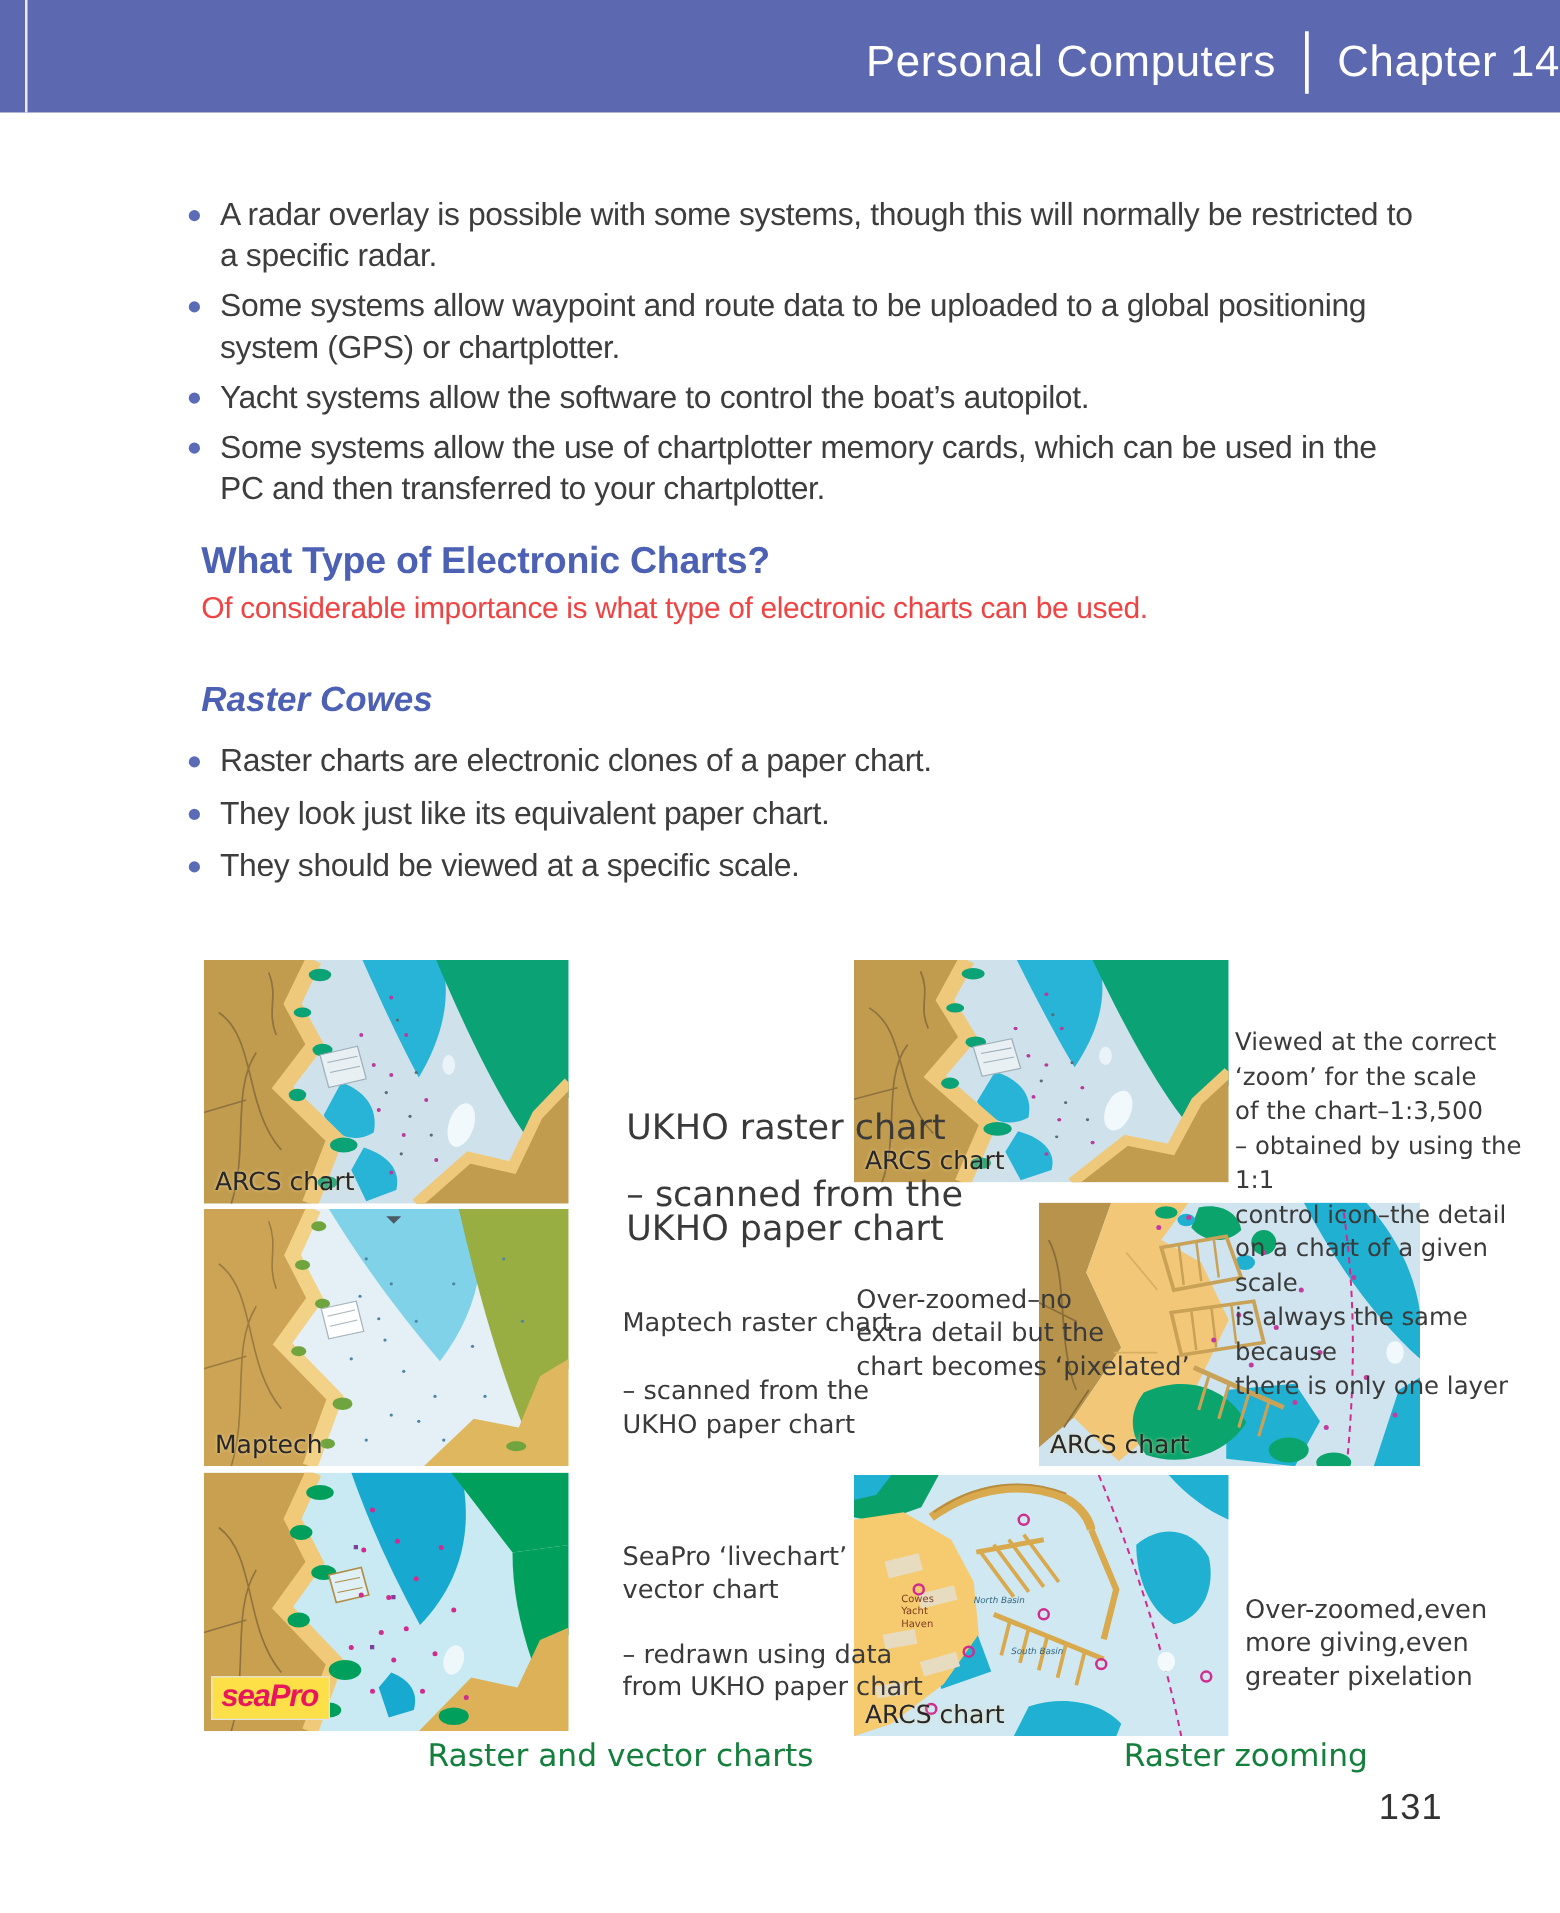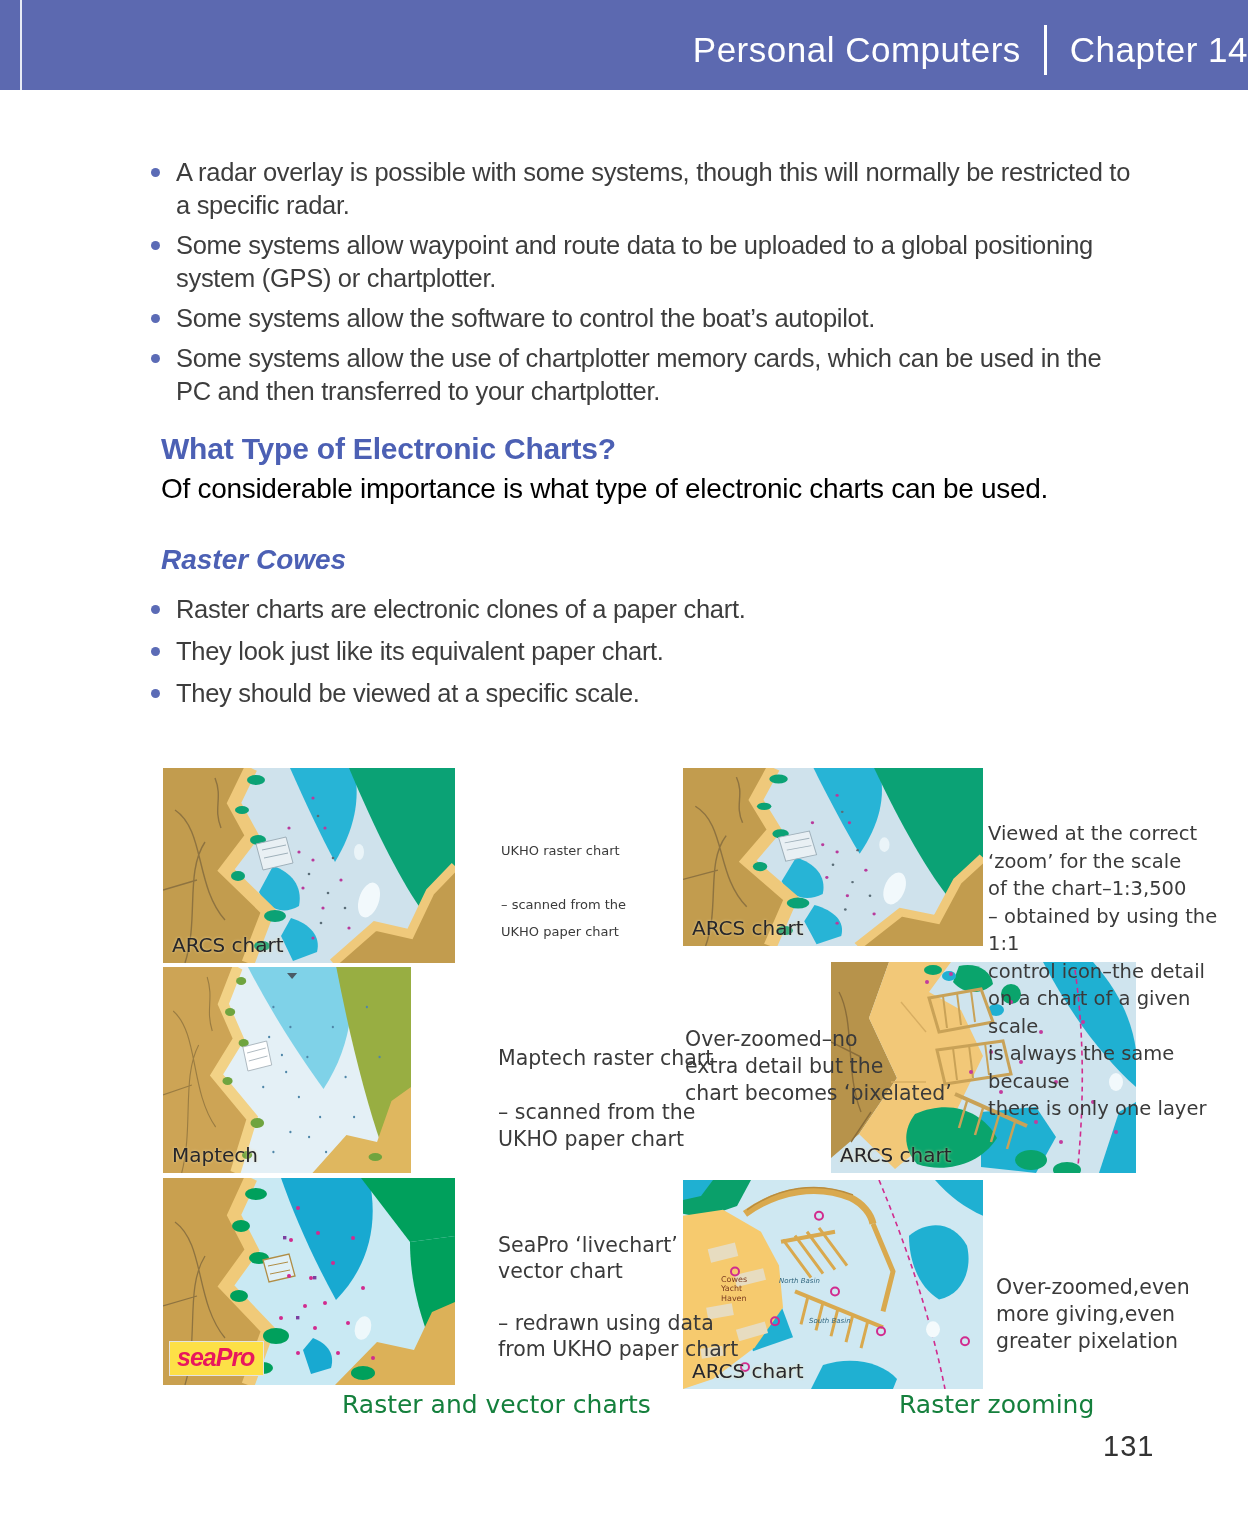--- a/index.html
+++ b/index.html
@@ -33,21 +33,21 @@
   }
   .bullets-intro { top:156px; }
   .bullets-raster { top:593px; }
   .bullets-raster li { margin-bottom:9px; }
   .h2 {
     position:absolute; left:161px; top:432px; margin:0;
     font-size:30px; font-weight:bold; color:#4c60b4; letter-spacing:-0.2px;
   }
   .lead {
     position:absolute; left:161px; top:473px; margin:0;
-    font-size:28px; color:#000000; letter-spacing:-0.3px;
+    font-size:24px; color:#ef4444; letter-spacing:-0.3px;
   }
   .h3 {
     position:absolute; left:161px; top:544px; margin:0;
     font-size:28px; font-weight:bold; font-style:italic; color:#4c60b4;
   }
   
   .panel { position:absolute; overflow:hidden; }
   .panel svg { display:block; width:100%; height:100%; }
   .panel .chart-label {
     position:absolute; left:9px; bottom:6px; font-size:20px; color:#26262b;
@@ -60,21 +60,21 @@
   .seapro-box .seapro-text {
     font-size:25px; font-weight:bold; font-style:italic; color:#e8175d; letter-spacing:-1px;
     font-family:"Liberation Sans", sans-serif;
   }
   
   .cap {
     position:absolute; white-space:pre-line; color:#3a3a3a;
     font-family:"DejaVu Sans", sans-serif;
     margin-top:32px;
   }
-  .cap-ukho     { left:501px; top:805px;  font-size:13px; line-height:27px; }
+  .cap-ukho     { left:501px; top:856px;  font-size:28px; line-height:27px; }
   .cap-maptech  { left:498px; top:1013px; font-size:20.5px; line-height:27px; }
   .cap-seapro   { left:498px; top:1200px; font-size:20.5px; line-height:26px; }
   .cap-zoom     { left:988px; top:788px;  font-size:19.5px; line-height:27.5px; width:256px; }
   .cap-overzoom { left:685px; top:994px;  font-size:20.5px; line-height:27px; }
   .cap-overzoom2{ left:996px; top:1242px; font-size:20.5px; line-height:27px; }
   .figcaption {
     position:absolute; font-size:25px; color:#15803d;
     font-family:"DejaVu Sans", sans-serif;
     margin-left:37px;
   }
@@ -99,21 +99,21 @@
     <div class="header-text">
       <span class="t">Personal Computers</span>
       <span class="header-divider"></span>
       <span class="t">Chapter 14</span>
     </div>
   </div>
 
   <ul class="bullets bullets-intro">
     <li><span class="dot"></span><span>A radar overlay is possible with some systems, though this will normally be restricted to a specific radar.</span></li>
     <li><span class="dot"></span><span>Some systems allow waypoint and route data to be uploaded to a global positioning system (GPS) or chartplotter.</span></li>
-    <li><span class="dot"></span><span>Some systems allow the software to control the boat’s autopilot.</span></li>
+    <li><span class="dot"></span><span>Yacht systems allow the software to control the boat’s autopilot.</span></li>
     <li><span class="dot"></span><span>Some systems allow the use of chartplotter memory cards, which can be used in the PC and then transferred to your chartplotter.</span></li>
   </ul>
 
   <h2 class="h2">What Type of Electronic Charts?</h2>
   <p class="lead">Of considerable importance is what type of electronic charts can be used.</p>
   <h3 class="h3">Raster Cowes</h3>
 
   <ul class="bullets bullets-raster">
     <li><span class="dot"></span><span>Raster charts are electronic clones of a paper chart.</span></li>
     <li><span class="dot"></span><span>They look just like its equivalent paper chart.</span></li>
@@ -161,21 +161,21 @@
           <circle cx="170" cy="90" r="1.3"></circle>
           <circle cx="146" cy="106" r="1.3"></circle>
         <circle cx="165" cy="125" r="1.3"></circle>
           <circle cx="182" cy="140" r="1.3"></circle>
           <circle cx="158" cy="155" r="1.3"></circle>
       </g>
     </svg>
     <span class="chart-label">ARCS chart</span>
   </div>
 
-  <div class="panel" style="left:163px; top:967px; width:248px; height:206px;">
+  <div class="panel" style="left:163px; top:967px; width:292px; height:206px;">
     <svg viewBox="0 0 292 206" preserveAspectRatio="none">
       <rect width="292" height="206" fill="#e4f0f6"></rect>
       <path d="M100,0 L218,0 C228,42 218,84 189,122 C160,88 128,46 100,0 Z" fill="#7fd2e8"></path>
       <path d="M204,0 L292,0 L292,128 L258,180 C238,132 219,66 204,0 Z" fill="#98ae42"></path>
       <path d="M292,120 L292,206 L176,206 L216,168 L252,175 L269,134 Z" fill="#dfb75f"></path>
       <path d="M0,0 L88,0 L71,37 L89,72 L63,108 L105,151 L85,206 L0,206 Z" fill="#cda455"></path>
       <path d="M88,0 L71,37 L89,72 L63,108 L105,151 L85,206" stroke="#f2d286" stroke-width="12" fill="none"></path>
       <path d="M12,44 C42,66 32,124 62,160 M22,206 C36,160 22,110 42,78 M0,128 L34,118 M52,10 C60,32 50,42 58,64" stroke="#9a7c42" stroke-width="1.3" fill="none"></path>
       <g fill="#6fa43f">
         <ellipse cx="92" cy="14" rx="6" ry="4"></ellipse>

